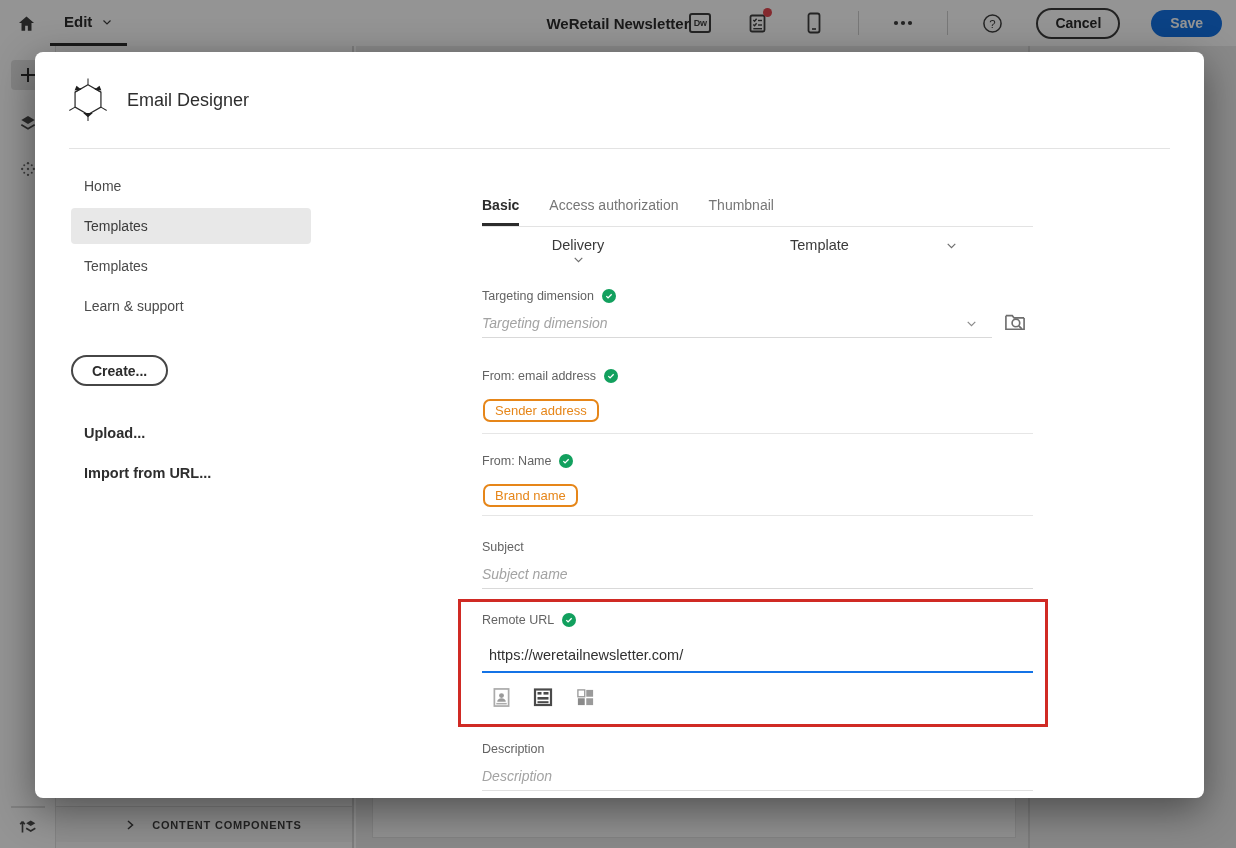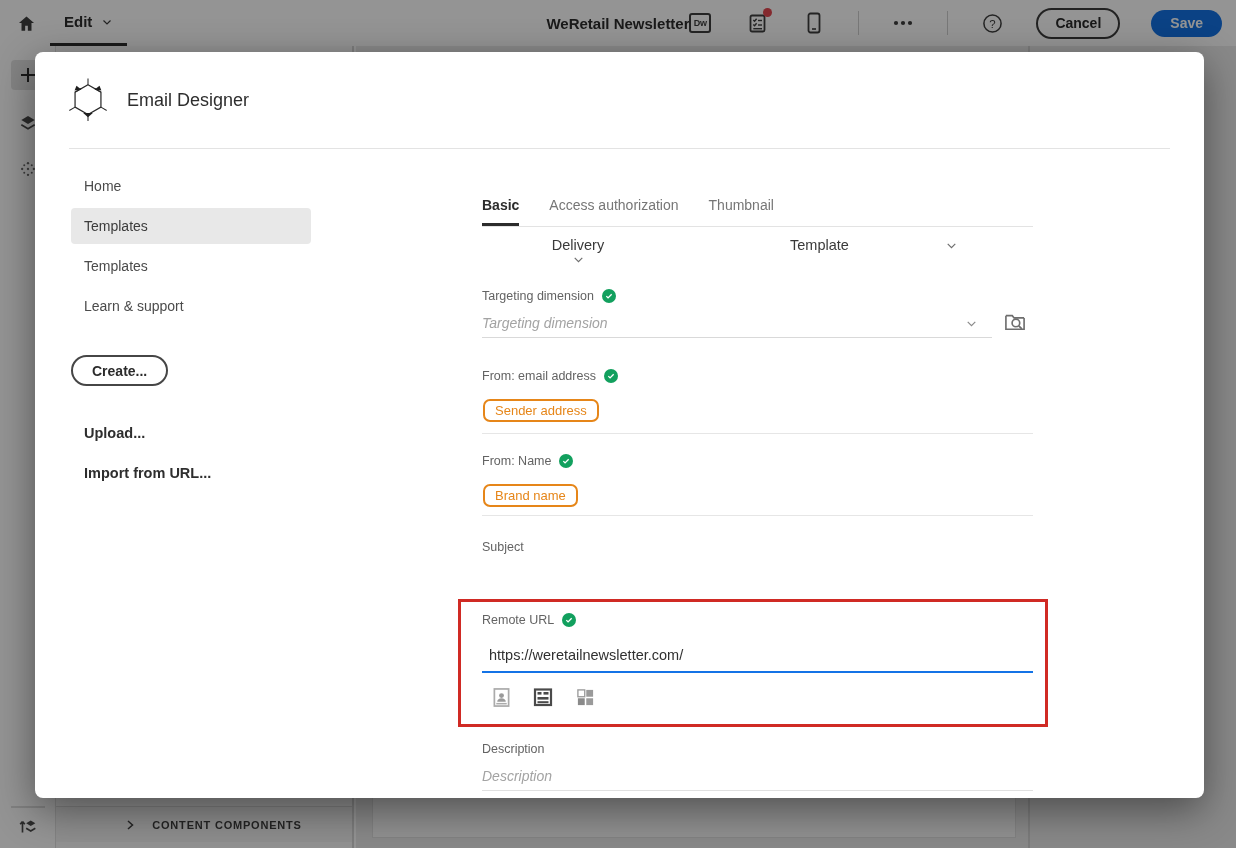--- a/index.html
+++ b/index.html
@@ -293,20 +293,23 @@
           <span class="check-badge">
             <svg width="8" height="8" viewBox="0 0 12 12">
                 <path d="M2 6.2l2.6 2.6L10 3.4" fill="none" stroke="#fff" stroke-width="2"></path>
               </svg>
           </span>
         </div>
         <div class="chip chip2">Brand name</div>
         <div class="sect-line div2"></div>
 
         <div class="f-label subj-label">Subject</div>
+        <div class="subj-control">
+          <input class="ph-input" placeholder="Subject name" style="">
+        </div>
 
         <div class="f-label ru-label">
           <span>Remote URL</span>
           <span class="check-badge">
             <svg width="8" height="8" viewBox="0 0 12 12">
                 <path d="M2 6.2l2.6 2.6L10 3.4" fill="none" stroke="#fff" stroke-width="2"></path>
               </svg>
           </span>
         </div>
         <div class="ru-control">

